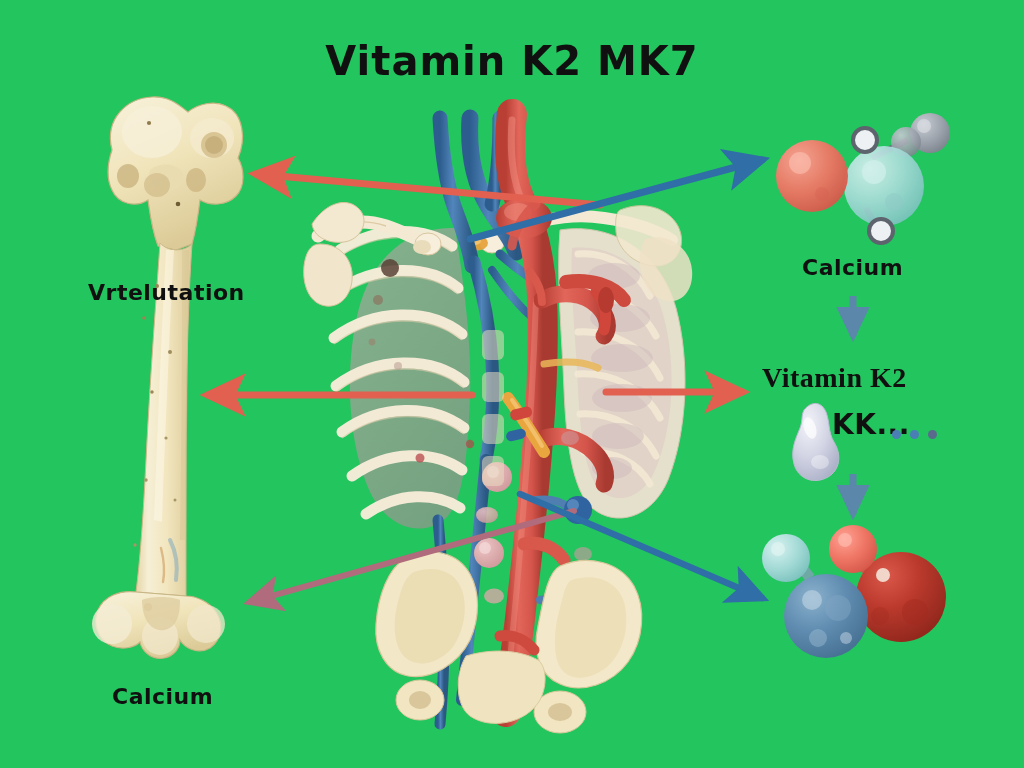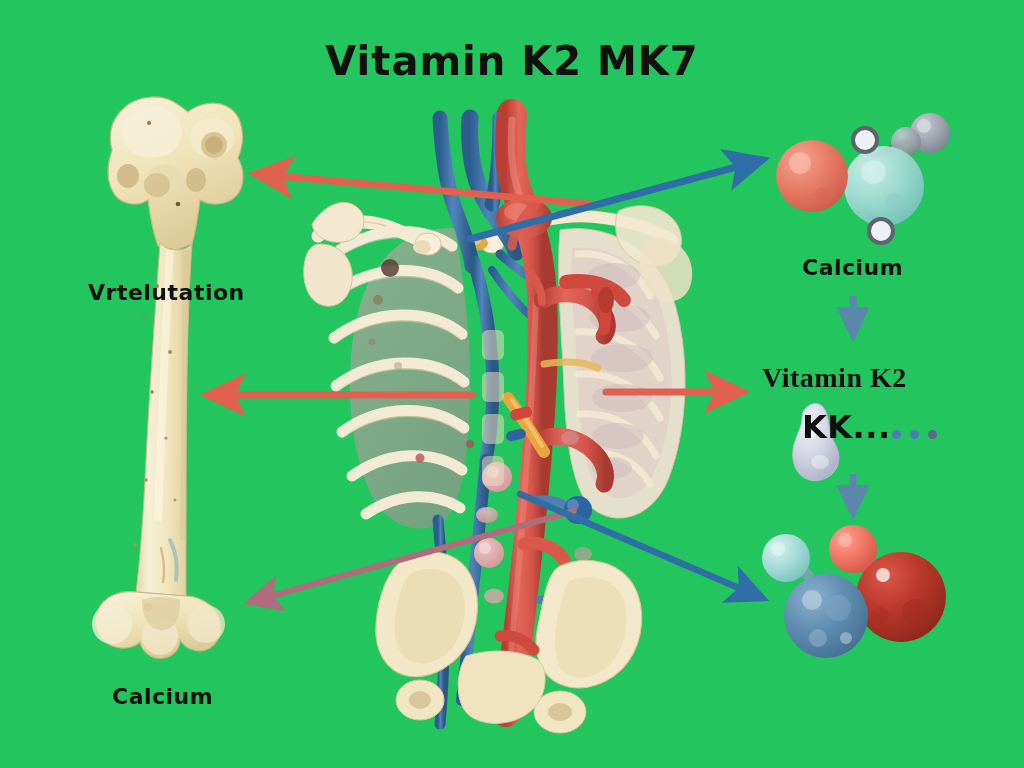--- a/index.html
+++ b/index.html
@@ -18,21 +18,21 @@
     white-space:nowrap;letter-spacing:.5px;
   }
   #title{
     left:0;top:38px;width:1024px;text-align:center;
     font-size:40px;letter-spacing:1px;
   }
   #lbl-vrtelutation{left:88px;top:252px;font-size:22px;margin-top:28px;}
   #lbl-calcium-left{left:112px;top:684px;font-size:22px;}
   #lbl-calcium-right{left:802px;top:255px;font-size:22px;}
   #lbl-vitk2-1{left:762px;top:362px;font-size:28px;font-family:Liberation Serif, serif;}
-  #lbl-vitk2-2{left:802px;top:408px;font-size:32px;}
+  #lbl-vitk2-2{left:832px;top:408px;font-size:28px;}
   #lbl-couplation{left:786px;top:684px;font-size:22px;}
   .dots{position:absolute;left:892px;top:424px;}
   .dot{width:9px;height:9px;border-radius:50%;display:inline-block;margin-right:4px;}
 </style>
 </head>
 <body>
 
 <div id="stage">
 
 <svg id="svgroot" viewBox="0 0 1024 768" xmlns="http://www.w3.org/2000/svg">

